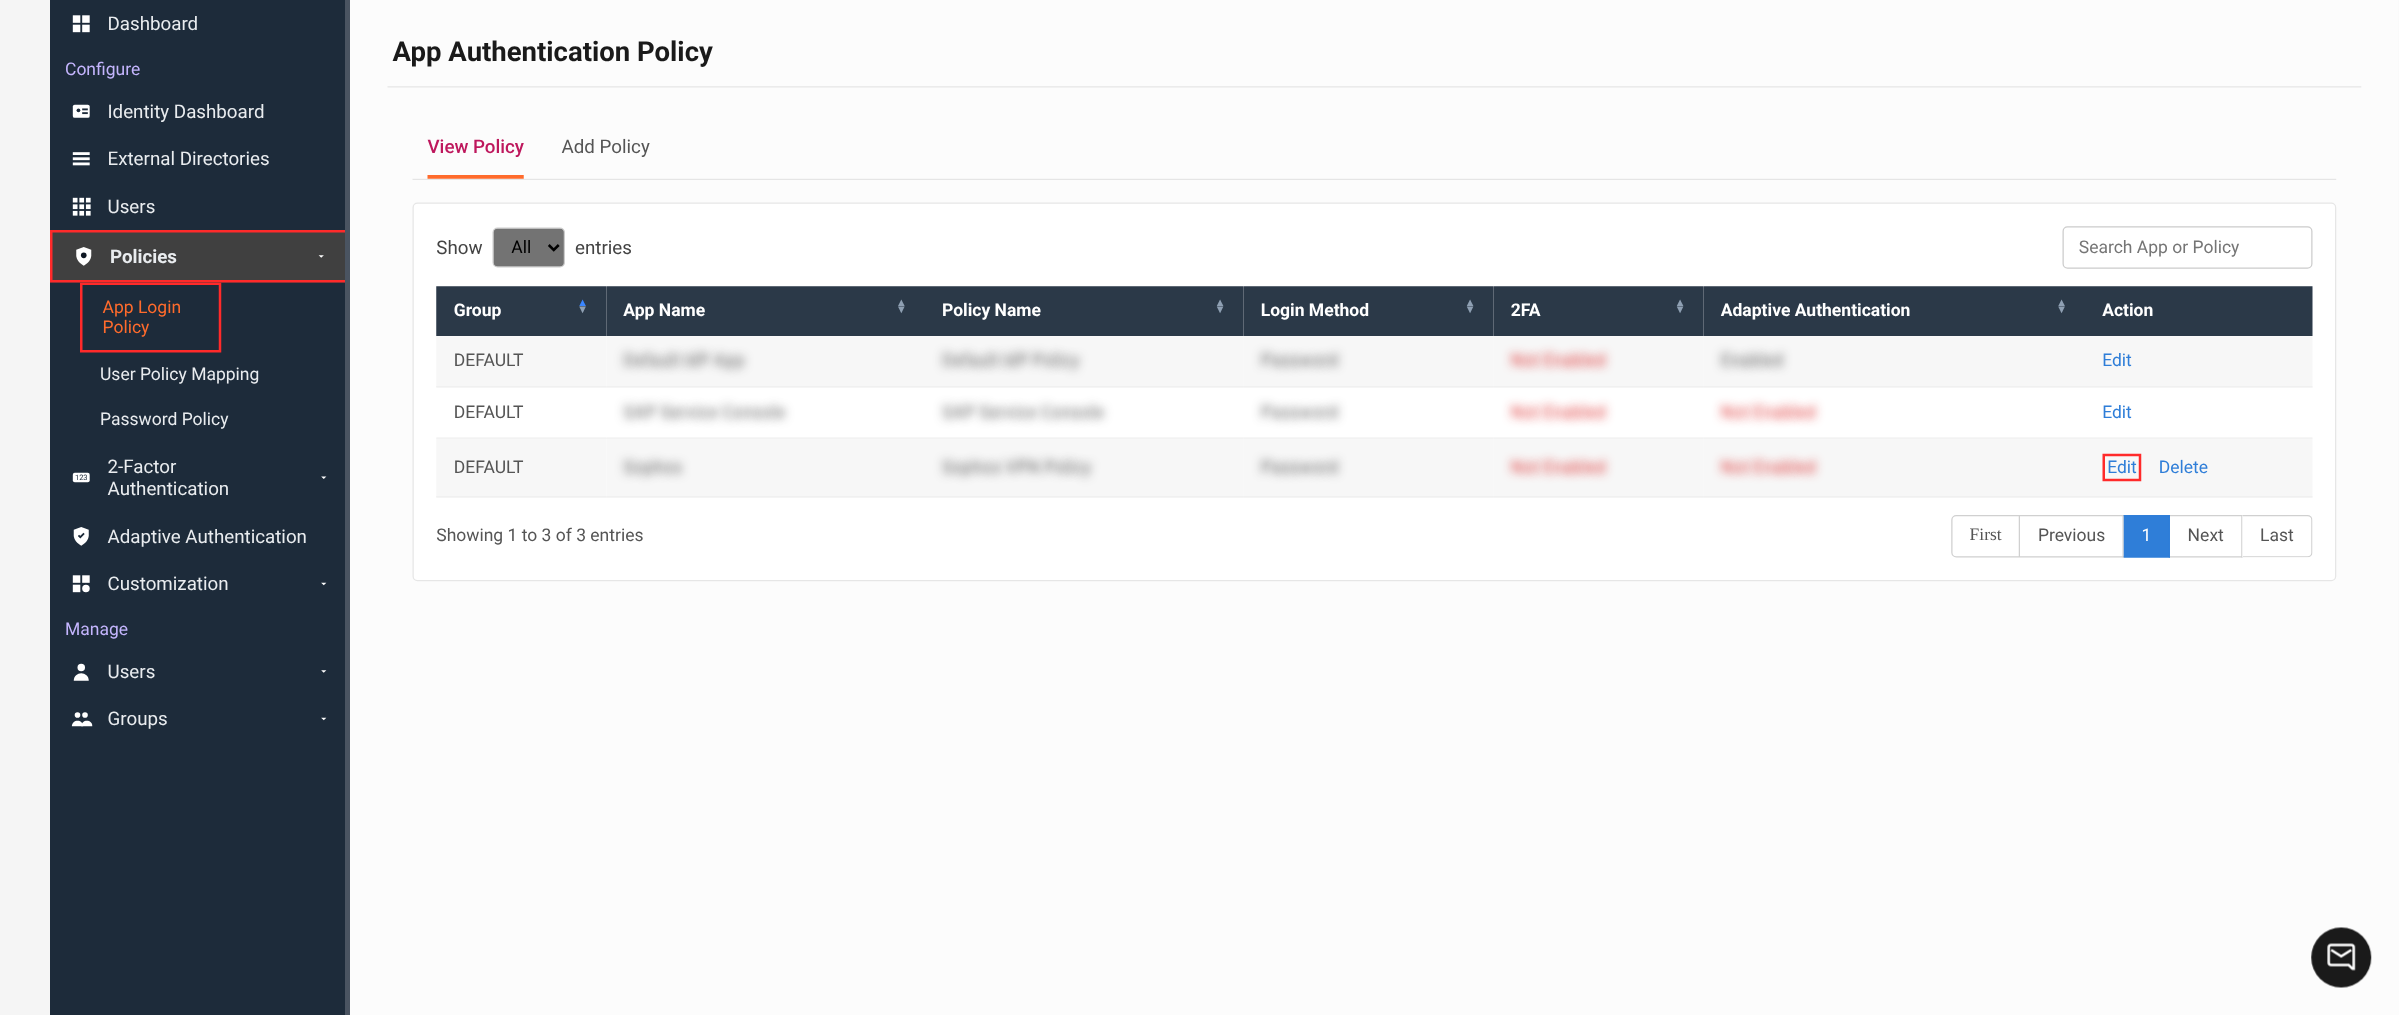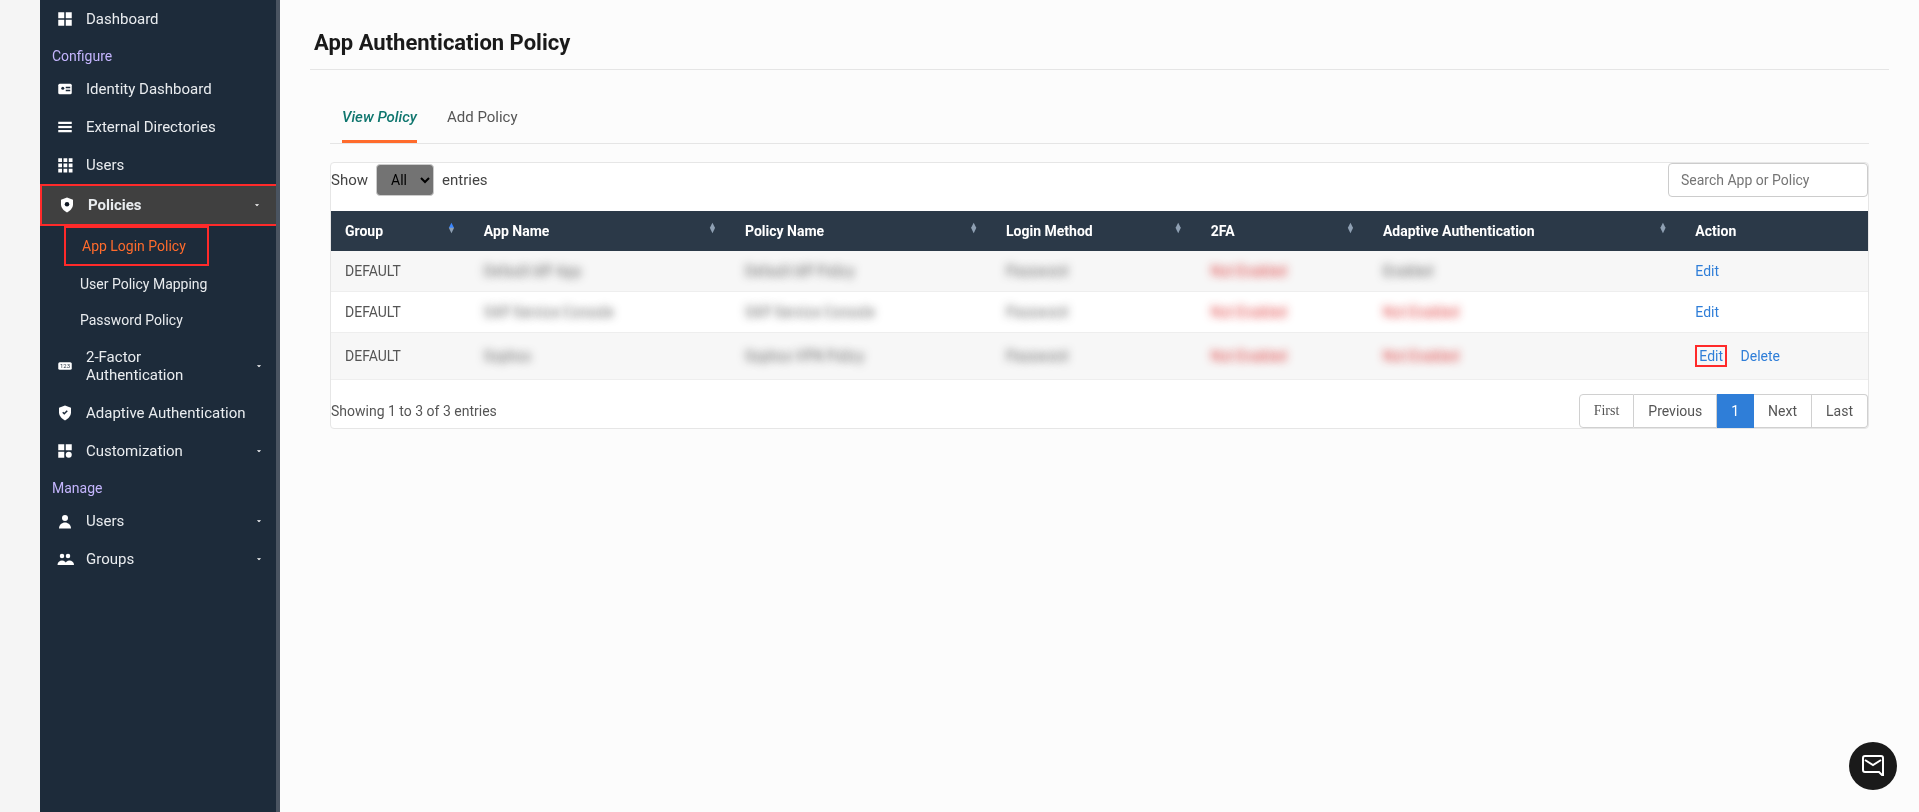--- a/index.html
+++ b/index.html
@@ -22,23 +22,23 @@
 
 .highlight-red { border:2px solid #ff2a2a; }
 
 
 .main { flex:1; padding:20px 30px; background:#fcfcfc; overflow:auto; }
 .page-title { font-size:22px; font-weight:700; color:#1a1a1a; margin:10px 0 14px 4px; }
 .divider { height:1px; background:#e5e5e5; margin-bottom:30px; }
 
 .tabs { display:flex; gap:30px; margin-bottom:18px; border-bottom:1px solid #e5e5e5; padding-left:12px; }
 .tab { padding:8px 0 14px 0; font-size:15px; color:#555; cursor:pointer; }
-.tab.active { color:#0f766e; border-bottom:3px solid #ff6b2c; font-weight:500;font-style:italic; }
-
-.card { background:#fff; border:1px solid #e6e6e6; border-radius:4px; padding:0; }
+.tab.active { color:#be185d; border-bottom:3px solid #ff6b2c; font-weight:500; }
+
+.card { background:#fff; border:1px solid #e6e6e6; border-radius:4px; padding:18px; }
 .toolbar { display:flex; align-items:center; justify-content:space-between; margin-bottom:14px; }
 .show-wrap { display:flex; align-items:center; gap:8px; font-size:15px; color:#444; }
 .show-wrap select { padding:6px 10px; border:1px solid #ccc; border-radius:4px; font-size:14px; background:#737373; }
 .search-input { padding:8px 12px; border:1px solid #ccc; border-radius:4px; font-size:14px; width:200px; }
 
 table { width:100%; border-collapse:collapse; }
 thead { background:#2b3948; color:#fff; }
 th { text-align:left; padding:12px 14px; font-size:14px; font-weight:700; position:relative; }
 .sort { float:right; display:inline-flex; flex-direction:column; line-height:5px; font-size:9px; color:#8fa0b3; }
 .sort .up.on { color:#3a86ff; }
@@ -131,21 +131,21 @@
       </span>
       <span>Policies</span>
       <span class="chevron">
         <svg width="10" height="10" viewBox="0 0 24 24" fill="#fff">
             <path d="M7 10l5 5 5-5z"></path>
           </svg>
       </span>
     </div>
 
     <div class="subitems">
-      <span style="display:block; width:145px;" class="subitem active highlight-red">App Login Policy</span>
+      <span style="display:block; width:113px;" class="subitem active highlight-red">App Login Policy</span>
       <span class="subitem">User Policy Mapping</span>
       <span class="subitem">Password Policy</span>
     </div>
 
     <div class="nav-item">
       <span class="icon">
         <svg viewBox="0 0 24 24">
             <rect x="3" y="7" width="18" height="10" rx="2"></rect>
             <text x="12" y="15" font-size="8" text-anchor="middle" fill="#1d2b3a">123</text>
           </svg>

